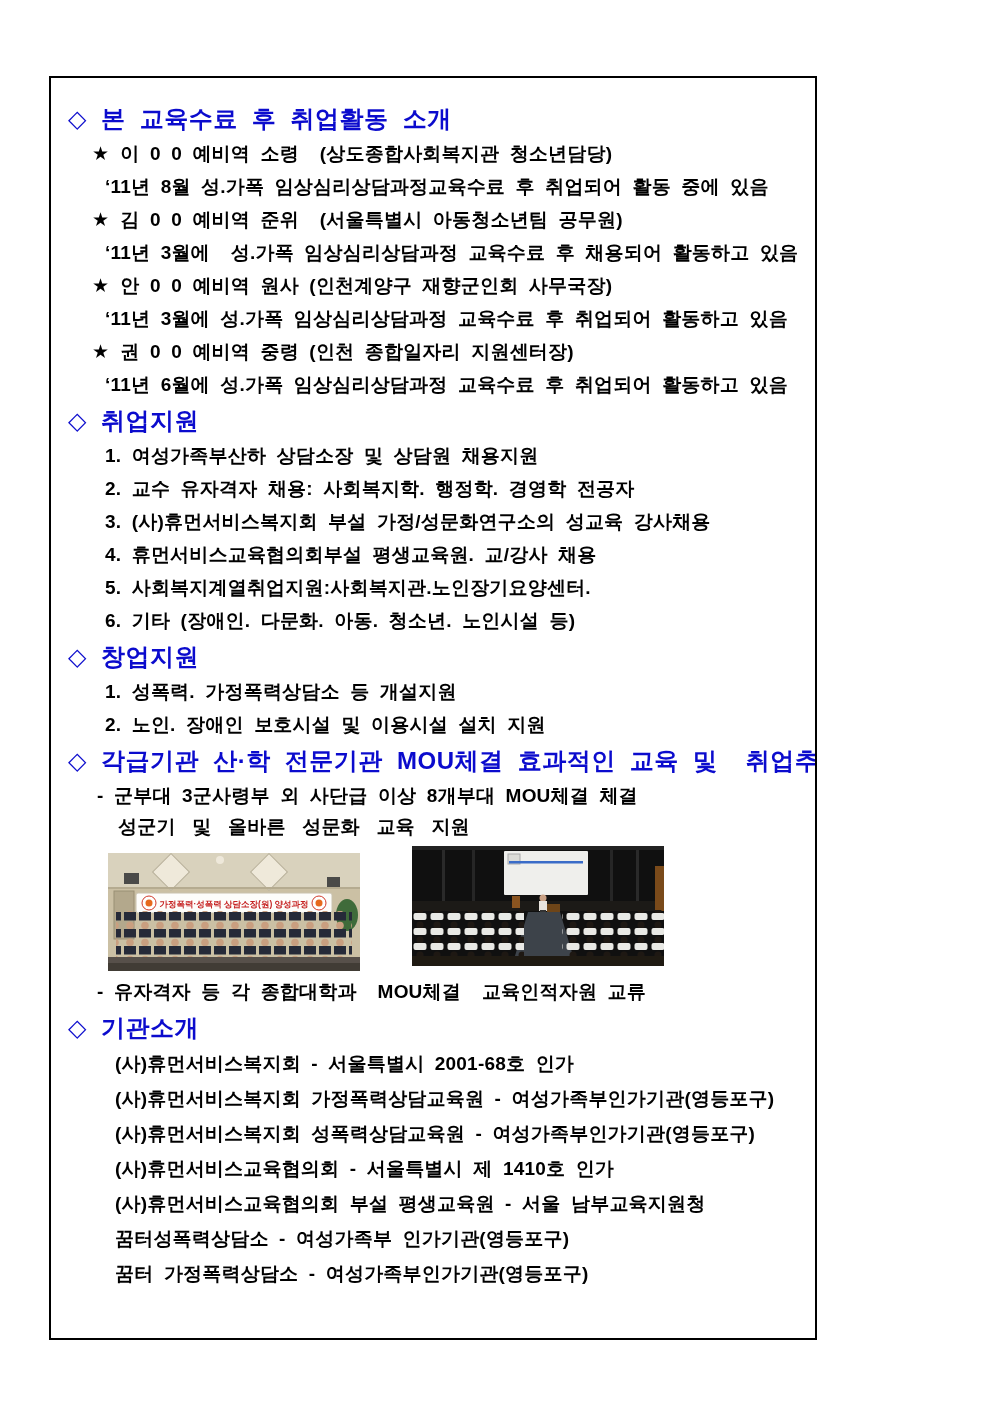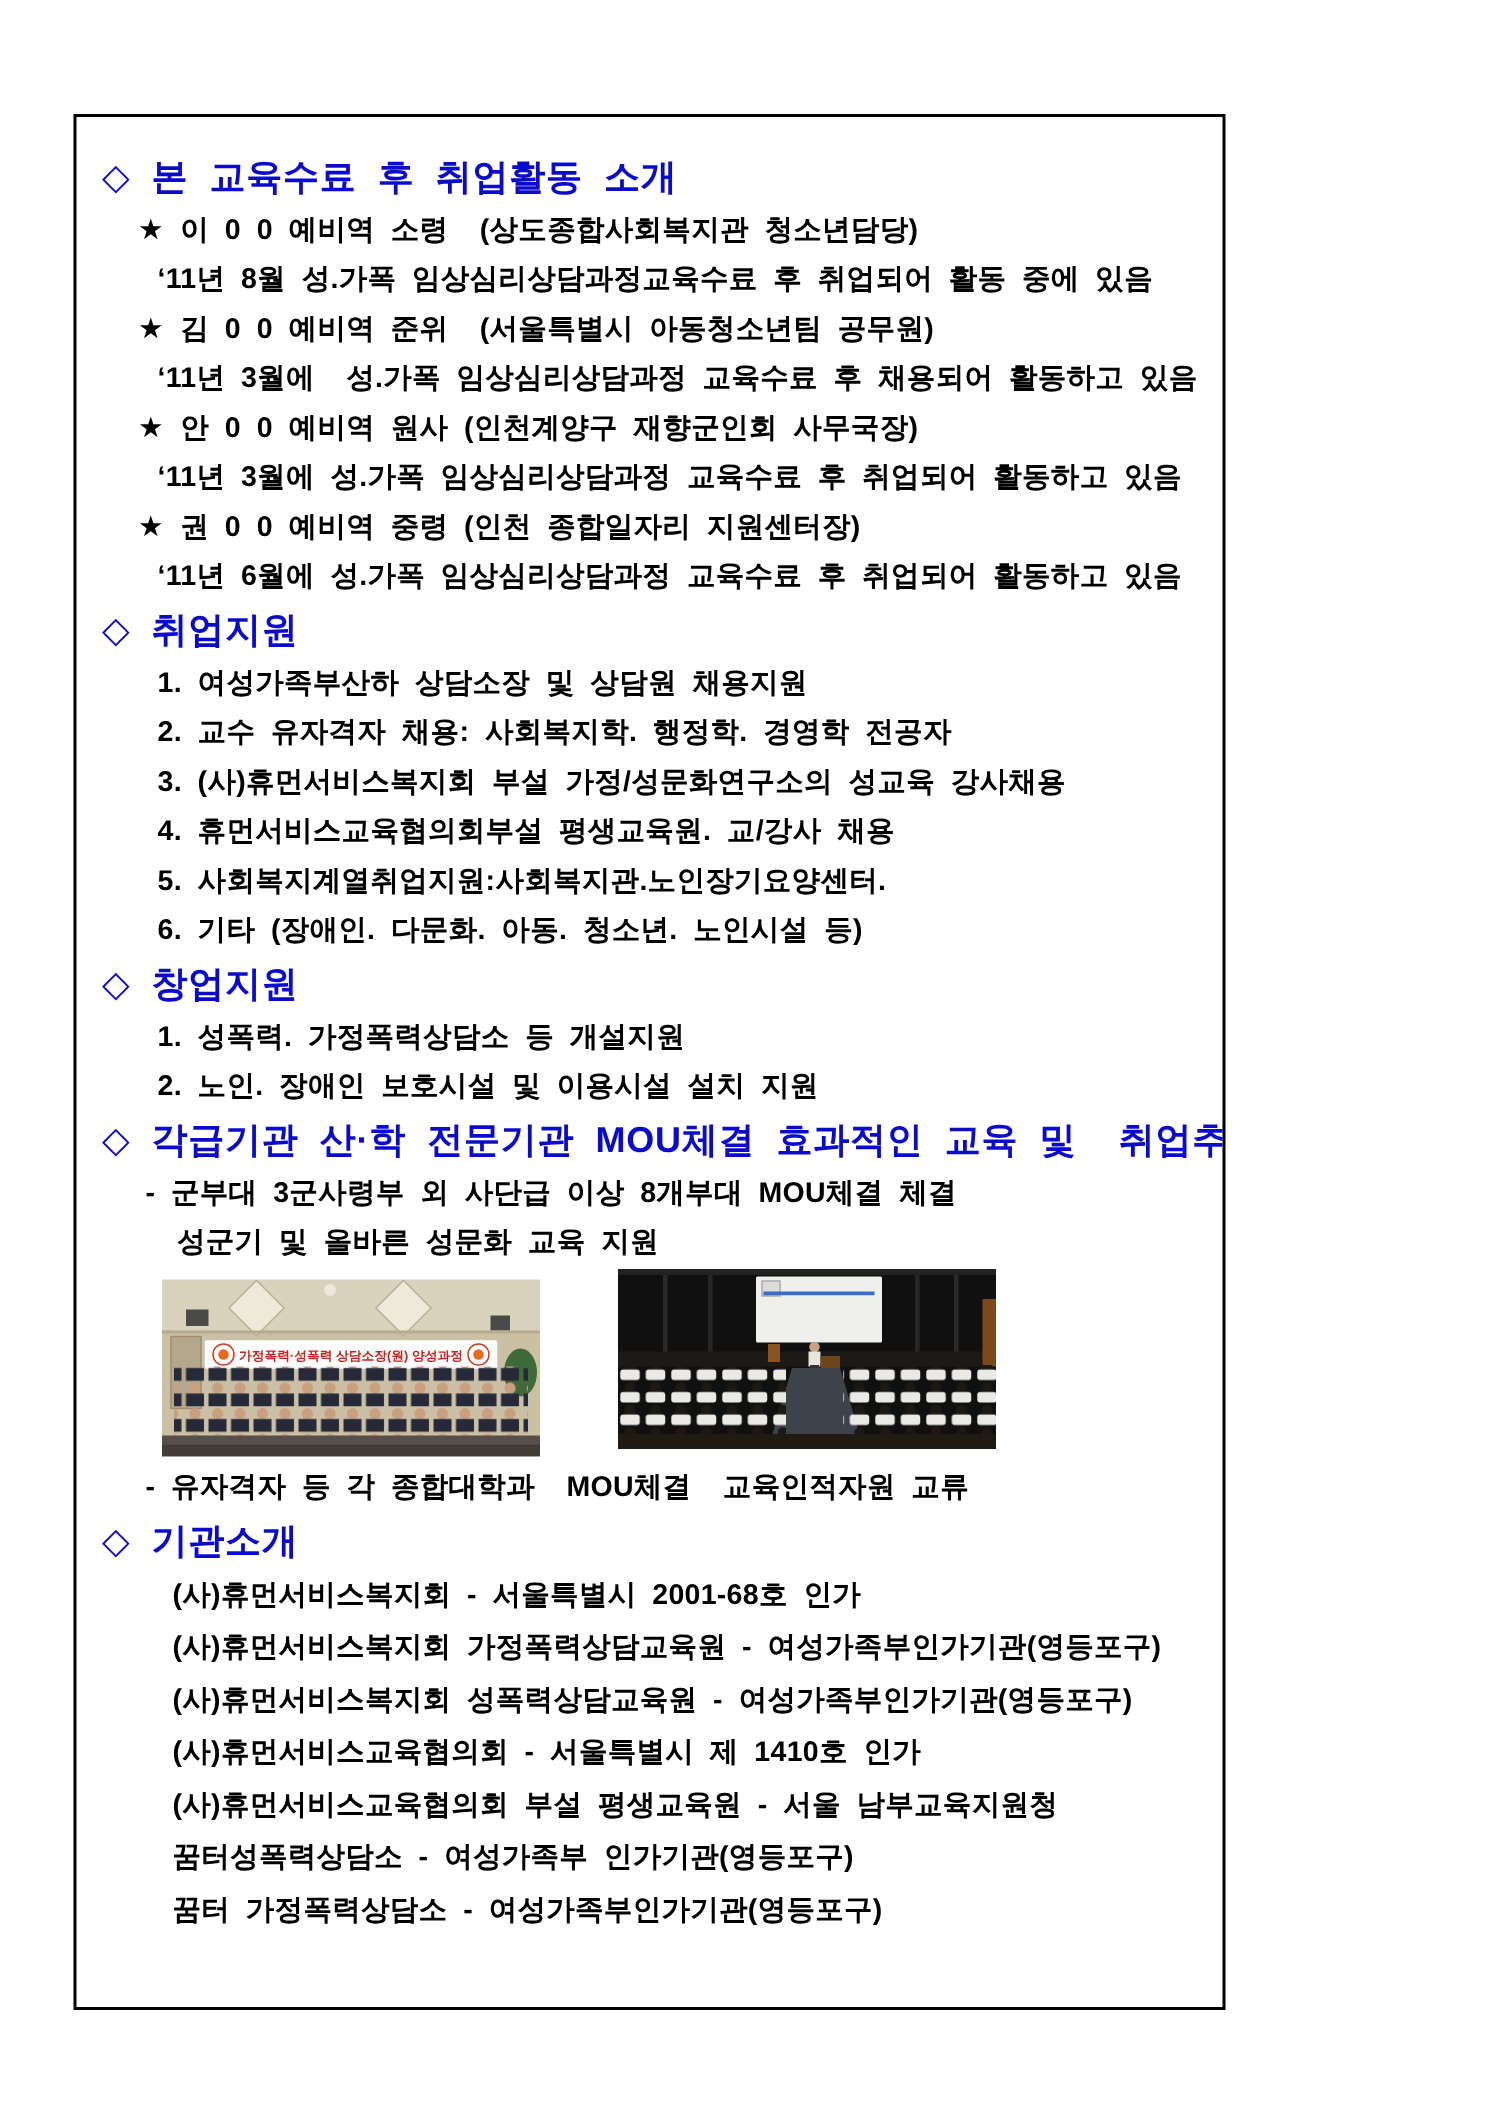--- a/index.html
+++ b/index.html
@@ -23,21 +23,21 @@
   .line {
     font-size:19px; line-height:33px; white-space:pre;
     word-spacing:5px; letter-spacing:0.2px;
   }
   .org-line { line-height:35px; }
   .star { margin-right:11px; }
   .ind-star   { padding-left:24px; }
   .ind-detail { padding-left:37px; }
   .ind-num    { padding-left:37px; }
   .ind-dash   { padding-left:29px; }
-  .ind-dash2  { padding-left:50px; }
+  .ind-dash2  { padding-left:50px;font-family:Liberation Mono, monospace; }
   .ind-org    { padding-left:47px; }
   .photos {
     display:flex; align-items:flex-start; gap:52px;
     padding-left:40px; margin-top:8px; height:122px;
   }
   .photo-right { margin-top:-7px; }
 </style>
 </head>
 <body>
 

